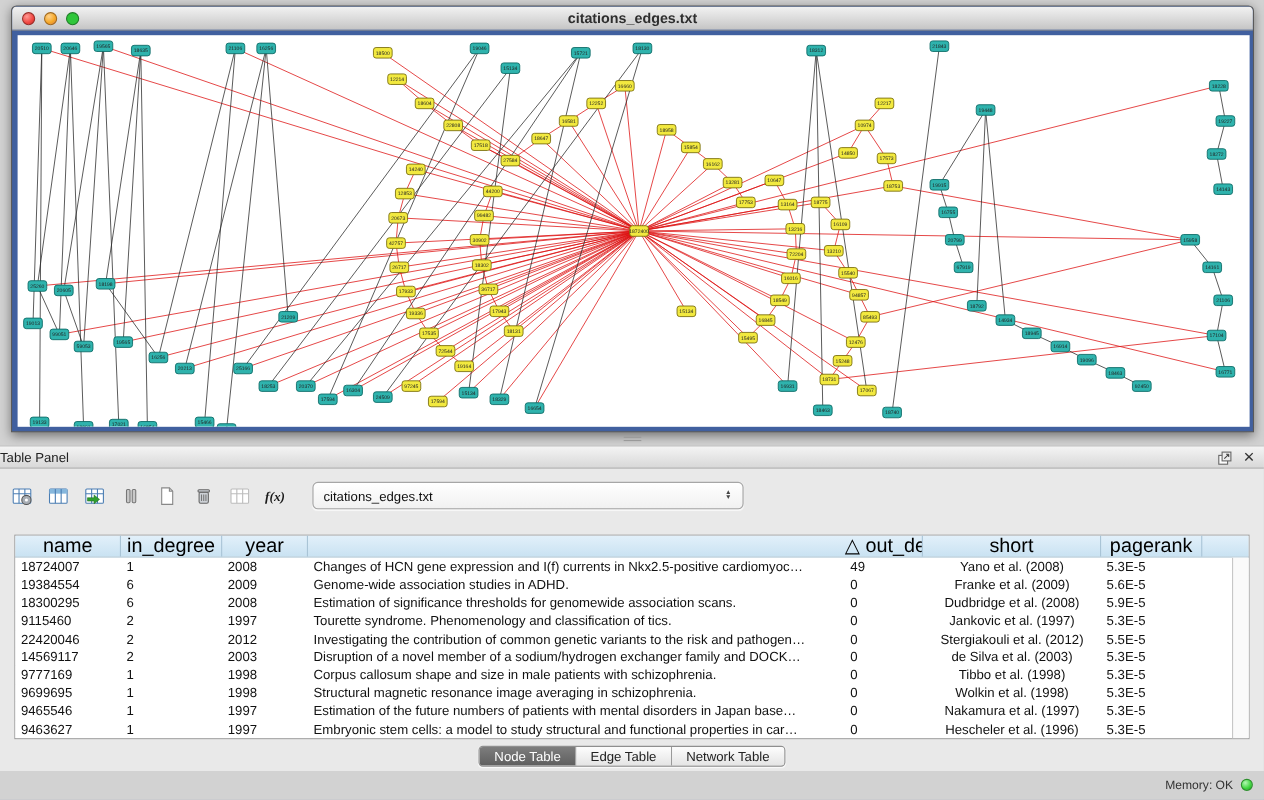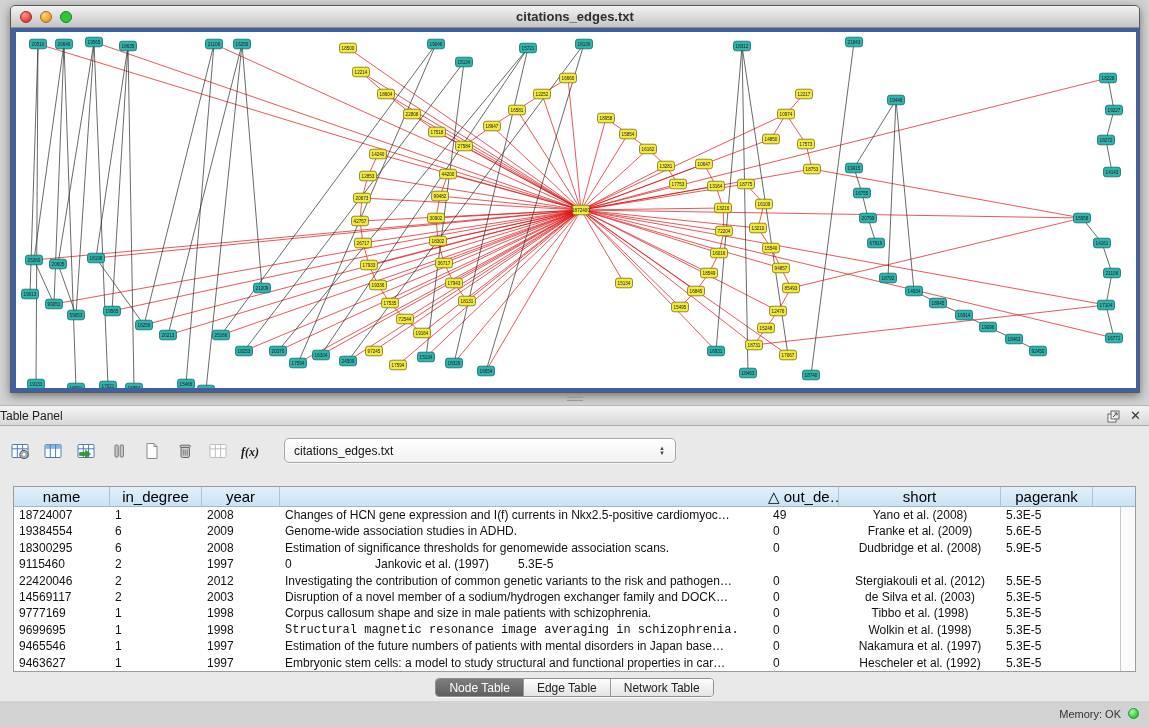--- a/index.html
+++ b/index.html
@@ -47,21 +47,21 @@
            display:flex; align-items:center; box-shadow:0 1px 1px rgba(255,255,255,.7); }
   .combo-label { flex:1; font-size:12px; color:#111; padding-left:9px; }
   .combo-arrows { width:18px; display:flex; flex-direction:column; align-items:center; margin-right:4px; }
   .combo-arrows span { font-size:6px; line-height:5px; color:#444; }
 
   .dtable { position:absolute; left:13px; top:80px; width:1123px; background:#fff;
             border:1px solid #9b9b9b; }
   .thead { display:flex; height:20px;
            background:linear-gradient(#e2f0fa,#c9e2f2);
            border-bottom:1px solid #9db9cb; }
-  .th { font-size:15px; color:#000; text-align:center; line-height:19px;
+  .th { font-size:18px; color:#000; text-align:center; line-height:19px;
         border-right:1px solid #a9c4d6; overflow:hidden; white-space:nowrap; }
   .th.fill { flex:1; border-right:none; }
   .tr { display:flex; height:16.4px; background:#fff; }
   .td { font-size:12px; color:#111; line-height:16.4px; white-space:nowrap; overflow:hidden;
         padding-left:5px; }
   .td.center { text-align:center; padding-left:0; }
   .td.fill { flex:1; }
   .scrollcol { position:absolute; right:0; top:20px; bottom:0; width:15px;
                background:#fafafa; border-left:1px solid #c7c7c7; }
 
@@ -894,20 +894,21 @@
             <div class="td" style="width: 488px;">Estimation of significance thresholds for genomewide association scans.</div>
             <div class="td" style="width: 71px;">0</div>
             <div class="td center" style="width: 162px;">Dudbridge et al. (2008)</div>
             <div class="td" style="width: 92px;">5.9E-5</div>
             <div class="td fill"></div>
           </div>
           <div class="tr">
             <div class="td" style="width: 96px;">9115460</div>
             <div class="td" style="width: 92px;">2</div>
             <div class="td" style="width: 78px;">1997</div>
+            <div class="td" style="width: 488px;">Tourette syndrome. Phenomenology and classification of tics.</div>
             <div class="td" style="width: 71px;">0</div>
             <div class="td center" style="width: 162px;">Jankovic et al. (1997)</div>
             <div class="td" style="width: 92px;">5.3E-5</div>
             <div class="td fill"></div>
           </div>
           <div class="tr">
             <div class="td" style="width: 96px;">22420046</div>
             <div class="td" style="width: 92px;">2</div>
             <div class="td" style="width: 78px;">2012</div>
             <div class="td" style="width: 488px;">Investigating the contribution of common genetic variants to the risk and pathogen…</div>
@@ -933,21 +934,21 @@
             <div class="td" style="width: 488px;">Corpus callosum shape and size in male patients with schizophrenia.</div>
             <div class="td" style="width: 71px;">0</div>
             <div class="td center" style="width: 162px;">Tibbo et al. (1998)</div>
             <div class="td" style="width: 92px;">5.3E-5</div>
             <div class="td fill"></div>
           </div>
           <div class="tr">
             <div class="td" style="width: 96px;">9699695</div>
             <div class="td" style="width: 92px;">1</div>
             <div class="td" style="width: 78px;">1998</div>
-            <div class="td" style="width: 488px; font-family: Liberation Mono, monospace;">Structural magnetic resonance image averaging in schizophrenia.</div>
+            <div class="td" style="width: 488px;">Structural magnetic resonance image averaging in schizophrenia.</div>
             <div class="td" style="width: 71px;">0</div>
             <div class="td center" style="width: 162px;">Wolkin et al. (1998)</div>
             <div class="td" style="width: 92px;">5.3E-5</div>
             <div class="td fill"></div>
           </div>
           <div class="tr">
             <div class="td" style="width: 96px;">9465546</div>
             <div class="td" style="width: 92px;">1</div>
             <div class="td" style="width: 78px;">1997</div>
             <div class="td" style="width: 488px;">Estimation of the future numbers of patients with mental disorders in Japan base…</div>
@@ -955,21 +956,21 @@
             <div class="td center" style="width: 162px;">Nakamura et al. (1997)</div>
             <div class="td" style="width: 92px;">5.3E-5</div>
             <div class="td fill"></div>
           </div>
           <div class="tr">
             <div class="td" style="width: 96px;">9463627</div>
             <div class="td" style="width: 92px;">1</div>
             <div class="td" style="width: 78px;">1997</div>
             <div class="td" style="width: 488px;">Embryonic stem cells: a model to study structural and functional properties in car…</div>
             <div class="td" style="width: 71px;">0</div>
-            <div class="td center" style="width: 162px;">Hescheler et al. (1992)</div>
+            <div class="td center" style="width: 162px;">Hescheler et al. (1996)</div>
             <div class="td" style="width: 92px;">5.3E-5</div>
             <div class="td fill"></div>
           </div>
         </div>
       <div class="scrollcol"></div>
     </div>
 
     <div class="tabsbar">
       <div class="tabgroup" id="tabgroup">
           <div class="tab selected">Node Table</div>

